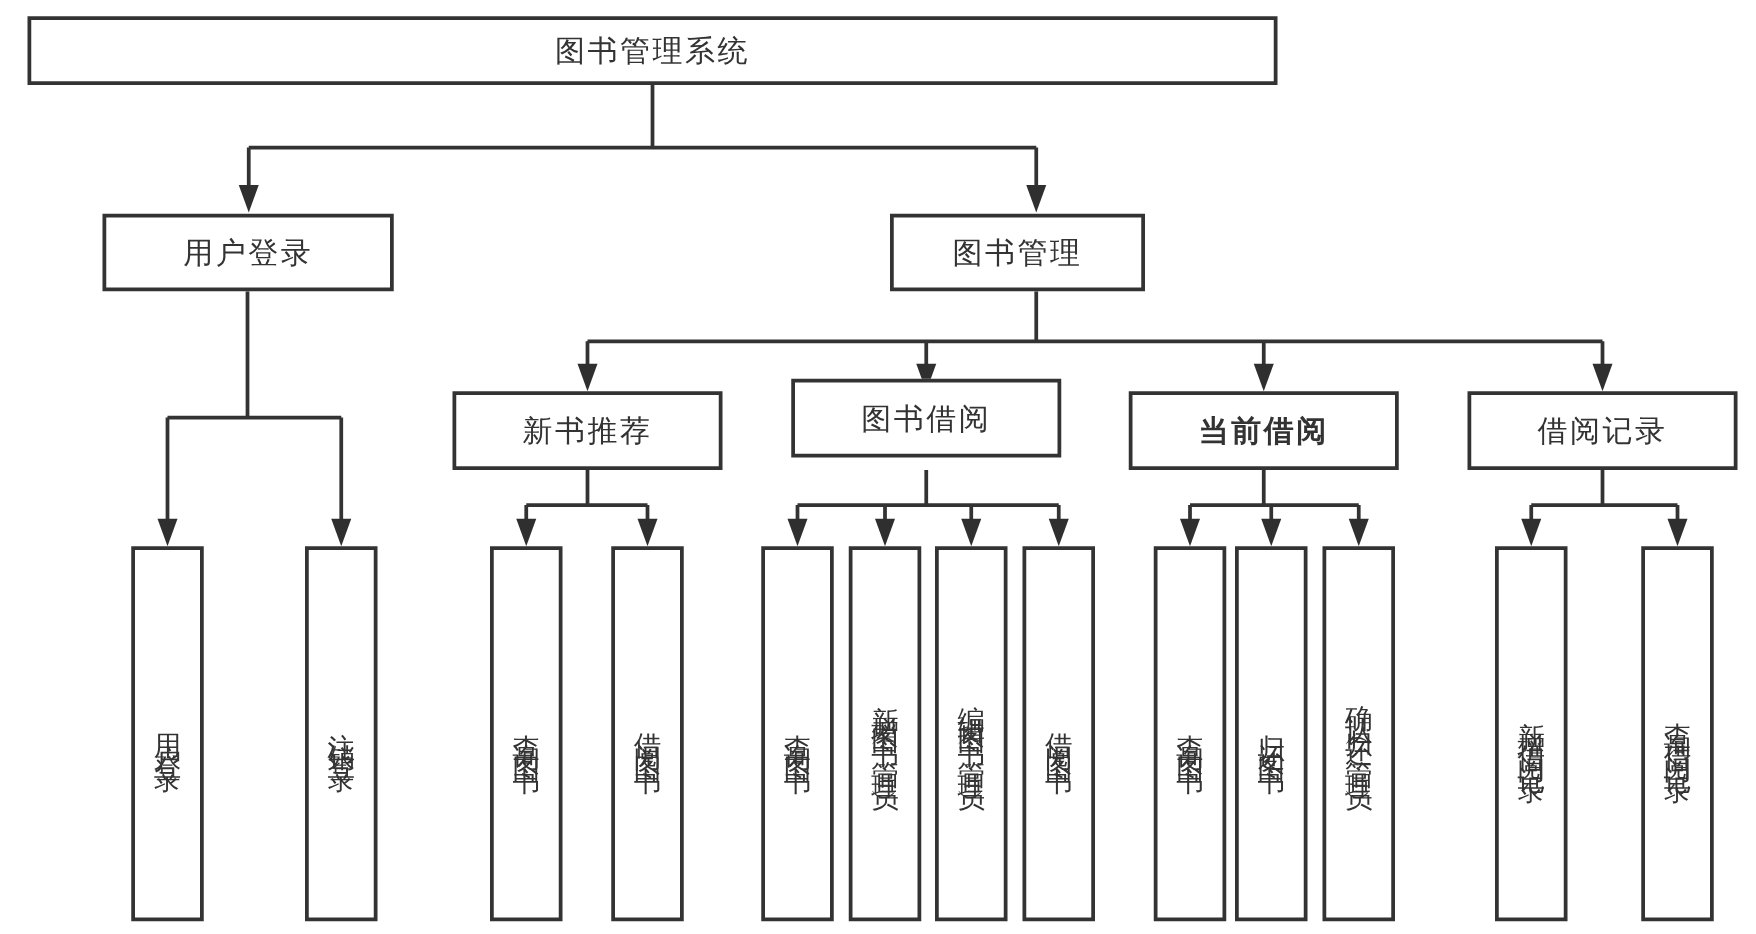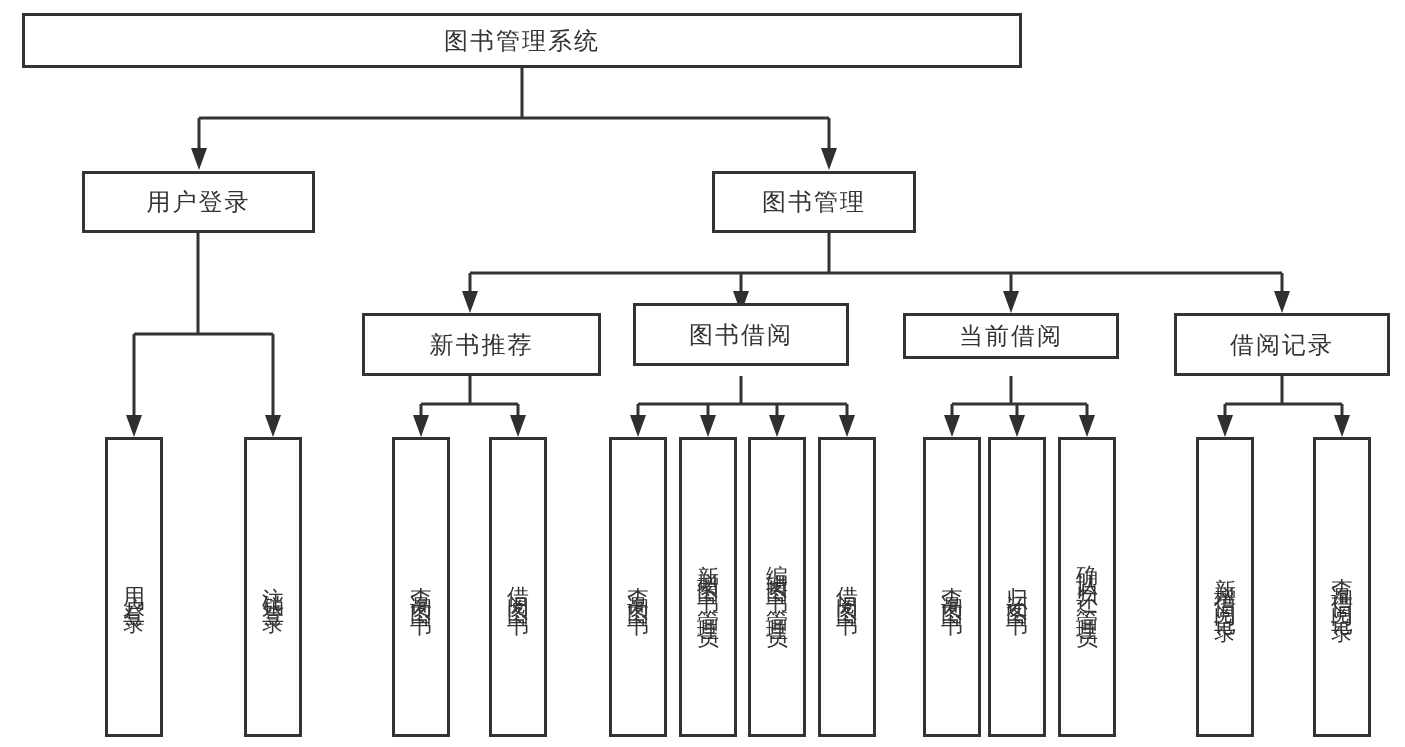--- a/index.html
+++ b/index.html
@@ -96,27 +96,27 @@
     <span>图书管理系统</span>
   </div>
 
   <div class="node" style="left:82px; top:171px; width:233px; height:62px;">
     <span>用户登录</span>
   </div>
   <div class="node" style="left:712px; top:171px; width:204px; height:62px;">
     <span>图书管理</span>
   </div>
 
-  <div class="node" style="left:362px; top:313px; width:239px; height:63px;">
+  <div class="node" style="left:362px; top:313px; width:216px; height:63px;">
     <span>新书推荐</span>
   </div>
   <div class="node" style="left:633px; top:303px; width:216px; height:63px;">
     <span>图书借阅</span>
   </div>
-  <div class="node" style="left:903px; top:313px; width:216px; height:46px;">
+  <div class="node" style="left:903px; top:313px; width:216px; height:63px;font-weight:bold;">
     <span>当前借阅</span>
   </div>
   <div class="node" style="left:1174px; top:313px; width:216px; height:63px;">
     <span>借阅记录</span>
   </div>
 
   <div class="node leaf" style="left:105px; top:437px; width:58px; height:300px;">
     <span class="vtext">用户登录</span>
   </div>
   <div class="node leaf" style="left:244px; top:437px; width:58px; height:300px;">

